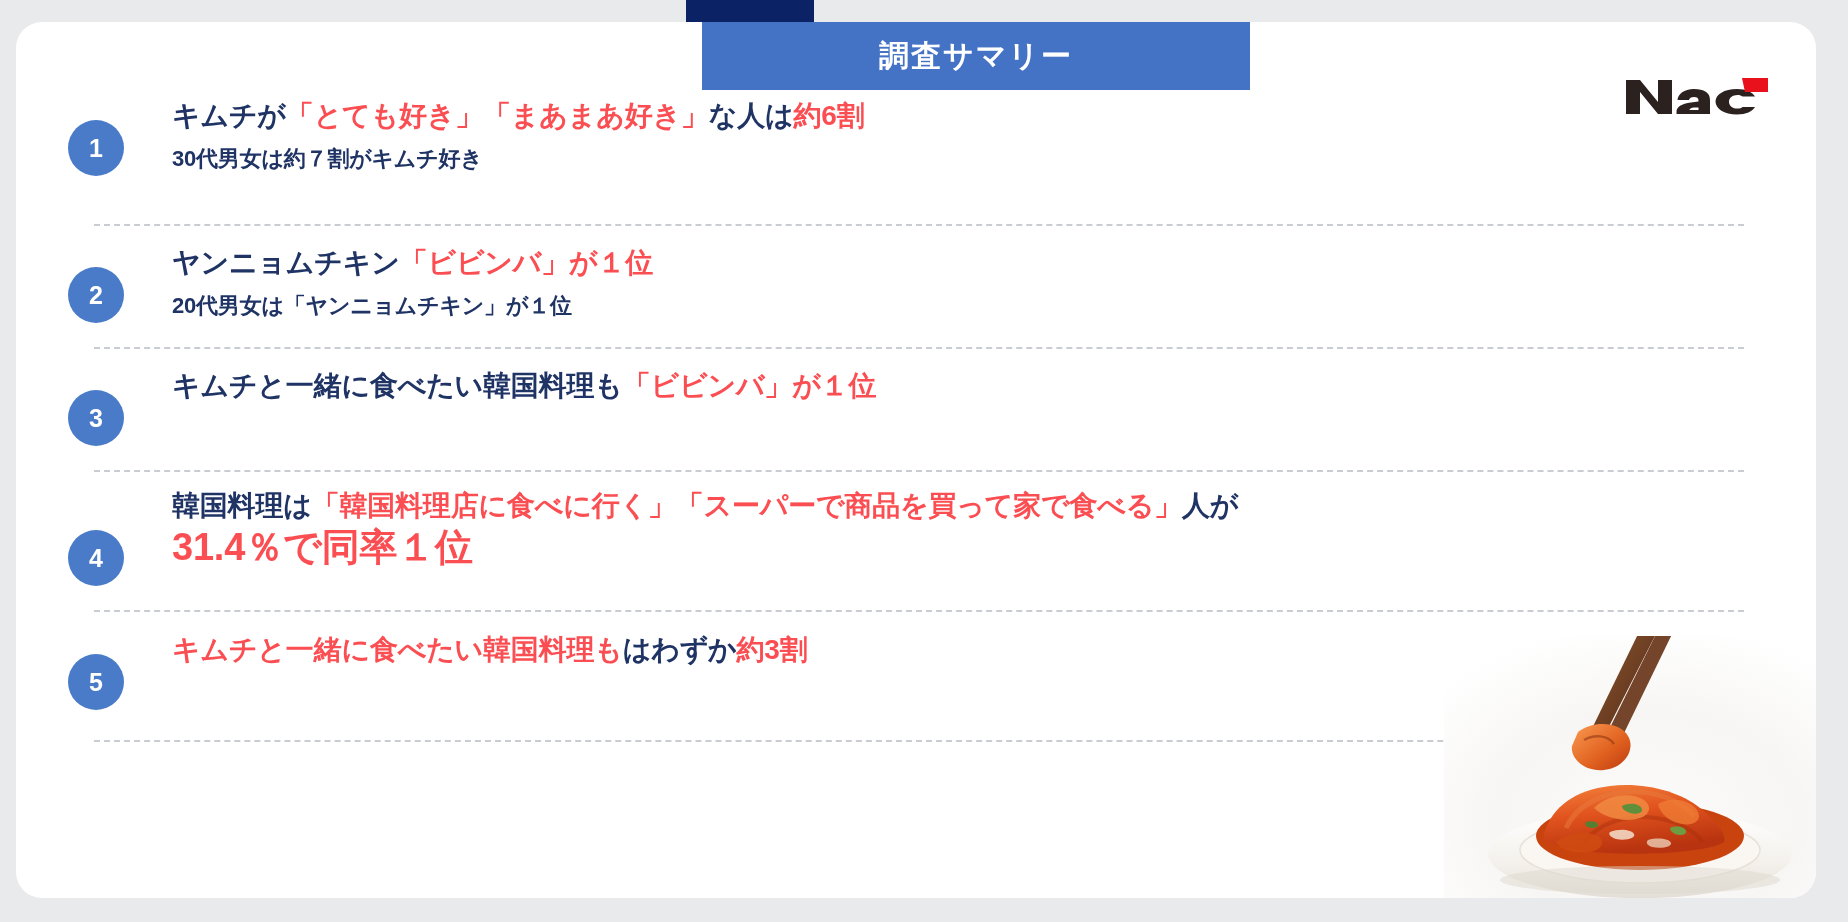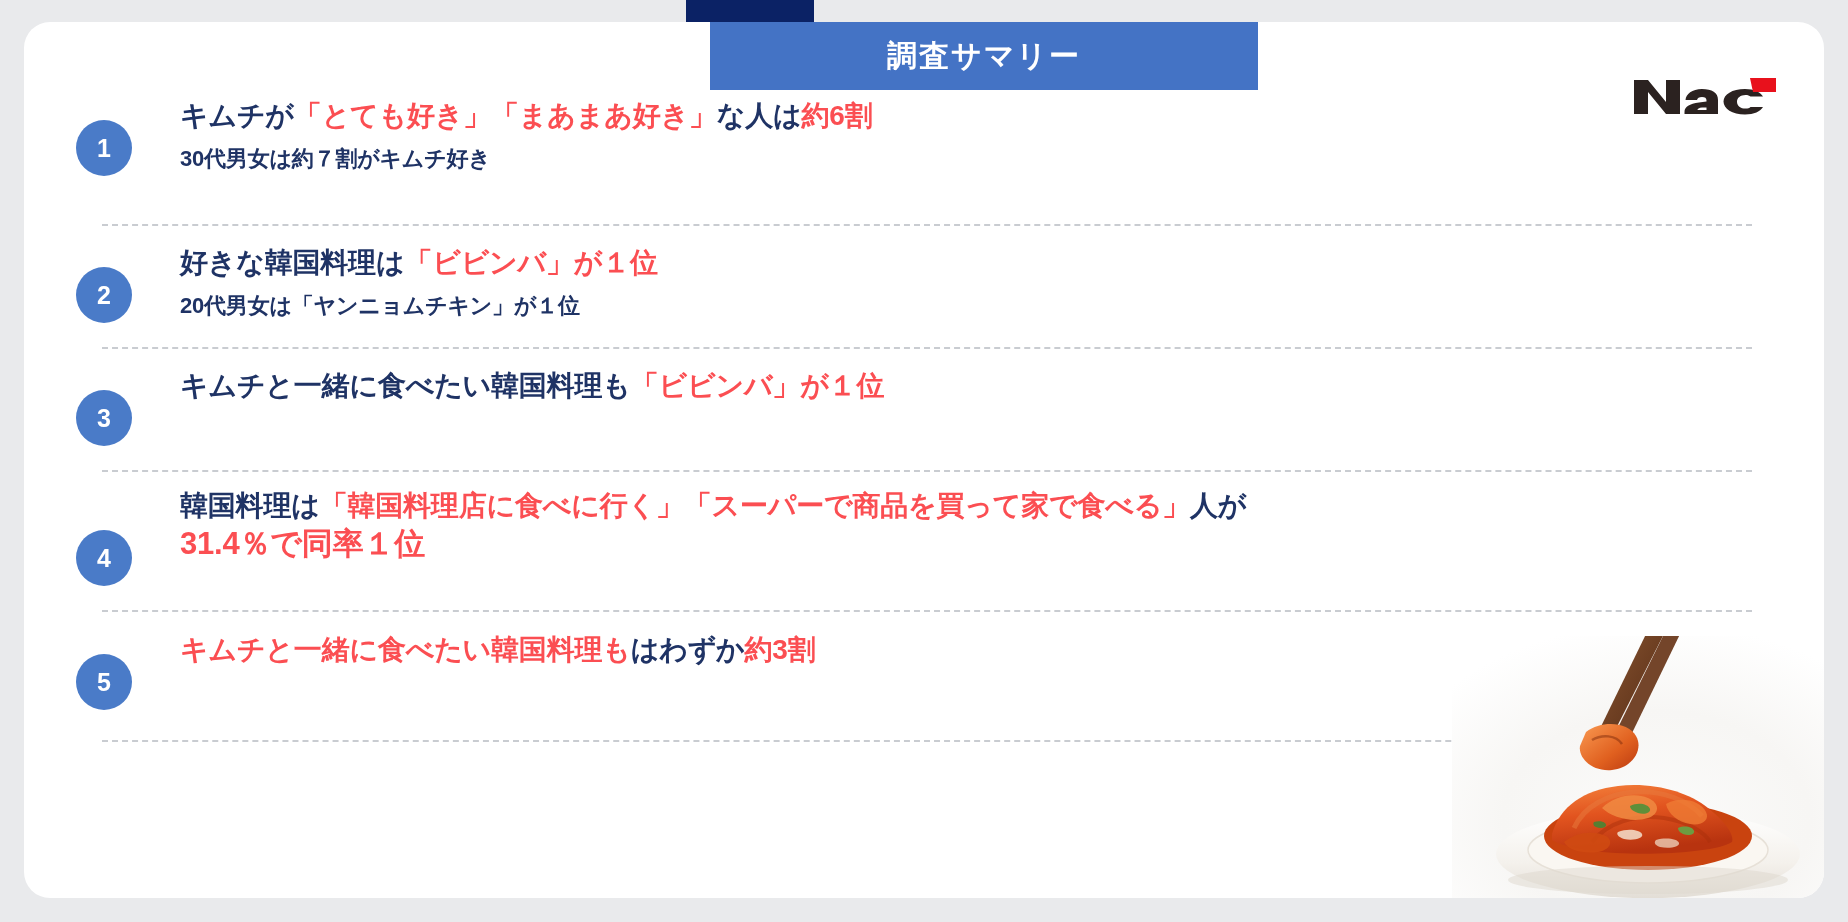--- a/index.html
+++ b/index.html
@@ -19,21 +19,21 @@
     position: absolute;
     left: 0; top: 0;
     width: 1848px;
     height: 922px;
     background: #e9eaec;
   }
 
   
   #card {
     position: absolute;
-    left: 24px;
+    left: 16px;
     top: 22px;
     width: 1800px;
     height: 876px;
     background: #ffffff;
     border-radius: 26px;
     overflow: hidden;
   }
 
   
   #banner {
@@ -122,21 +122,21 @@
     margin-top: 12px;
     white-space: nowrap;
     letter-spacing: -0.2px;
   }
 
   .navy { color: #1f3365; }
   .red  { color: #fb4e52; }
 
   .big-red {
     color: #fb4e52;
-    font-size: 31px;
+    font-size: 38px;
     font-weight: 700;
     line-height: 1.2;
     white-space: nowrap;
     letter-spacing: -0.2px;
     margin-top: 2px;
   }
 
   .divider {
     position: absolute;
     left: 78px;
@@ -258,21 +258,21 @@
           </div>
           <div class="sub">30代男女は約７割がキムチ好き</div>
         </div>
       </div>
       <div class="divider" style="top:134px;"></div>
 
       <div class="row" style="top:155px;">
         <div class="badge" style="top:22px;">2</div>
         <div class="row-body">
           <div class="headline">
-            <span class="navy">好きな韓国料理は</span><span class="red">「ビビンバ」が１位</span>
+            <span class="navy">ヤンニョムチキン</span><span class="red">「ビビンバ」が１位</span>
           </div>
           <div class="sub">20代男女は「ヤンニョムチキン」が１位</div>
         </div>
       </div>
       <div class="divider" style="top:257px;"></div>
 
       <div class="row" style="top:278px;">
         <div class="badge" style="top:22px;">3</div>
         <div class="row-body">
           <div class="headline">

